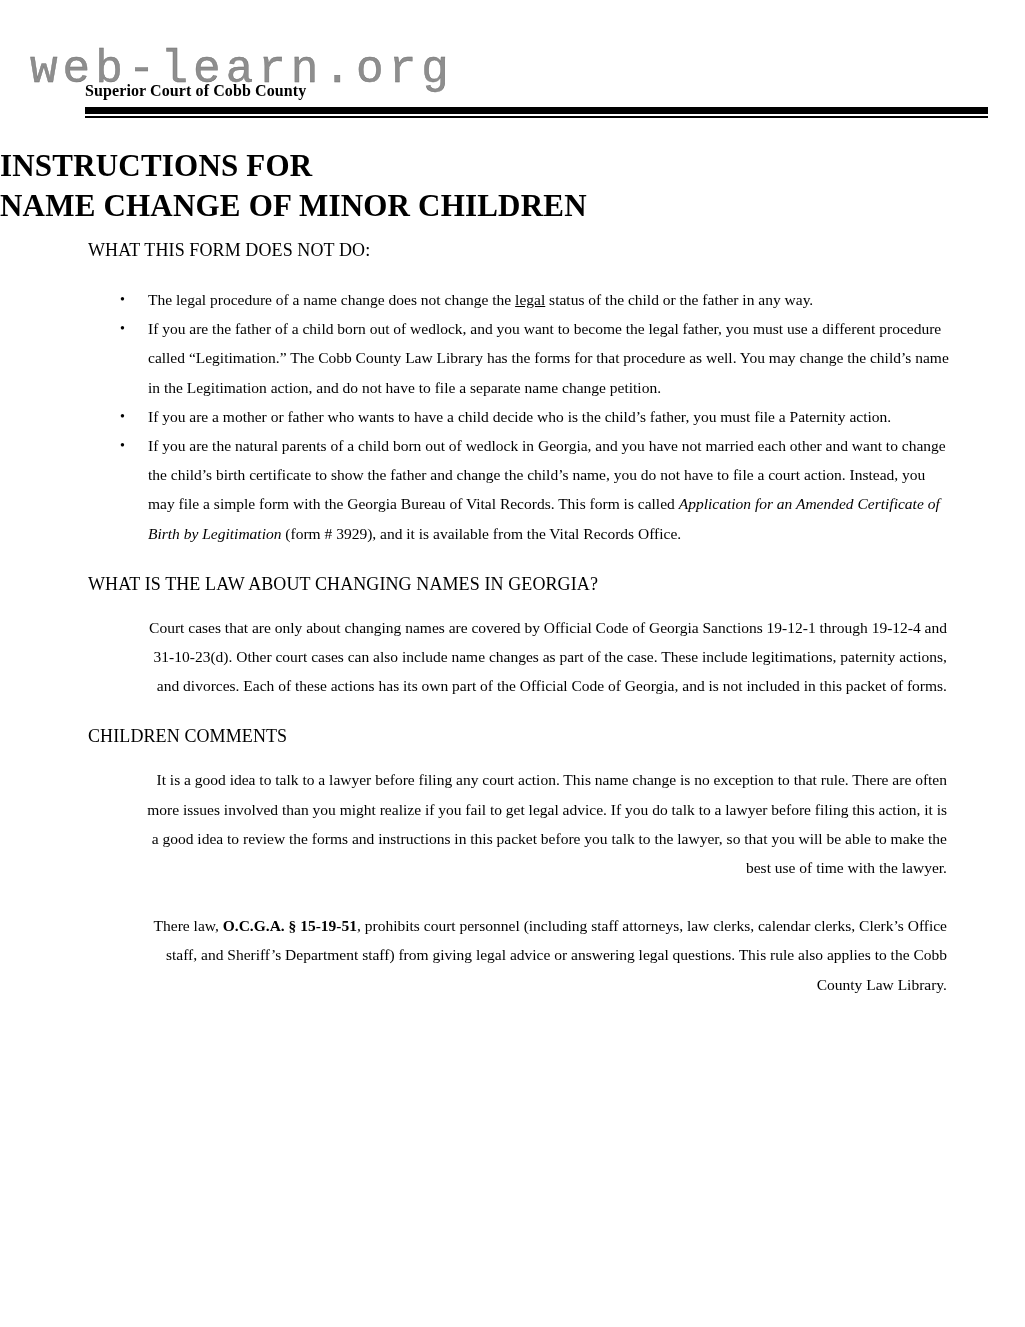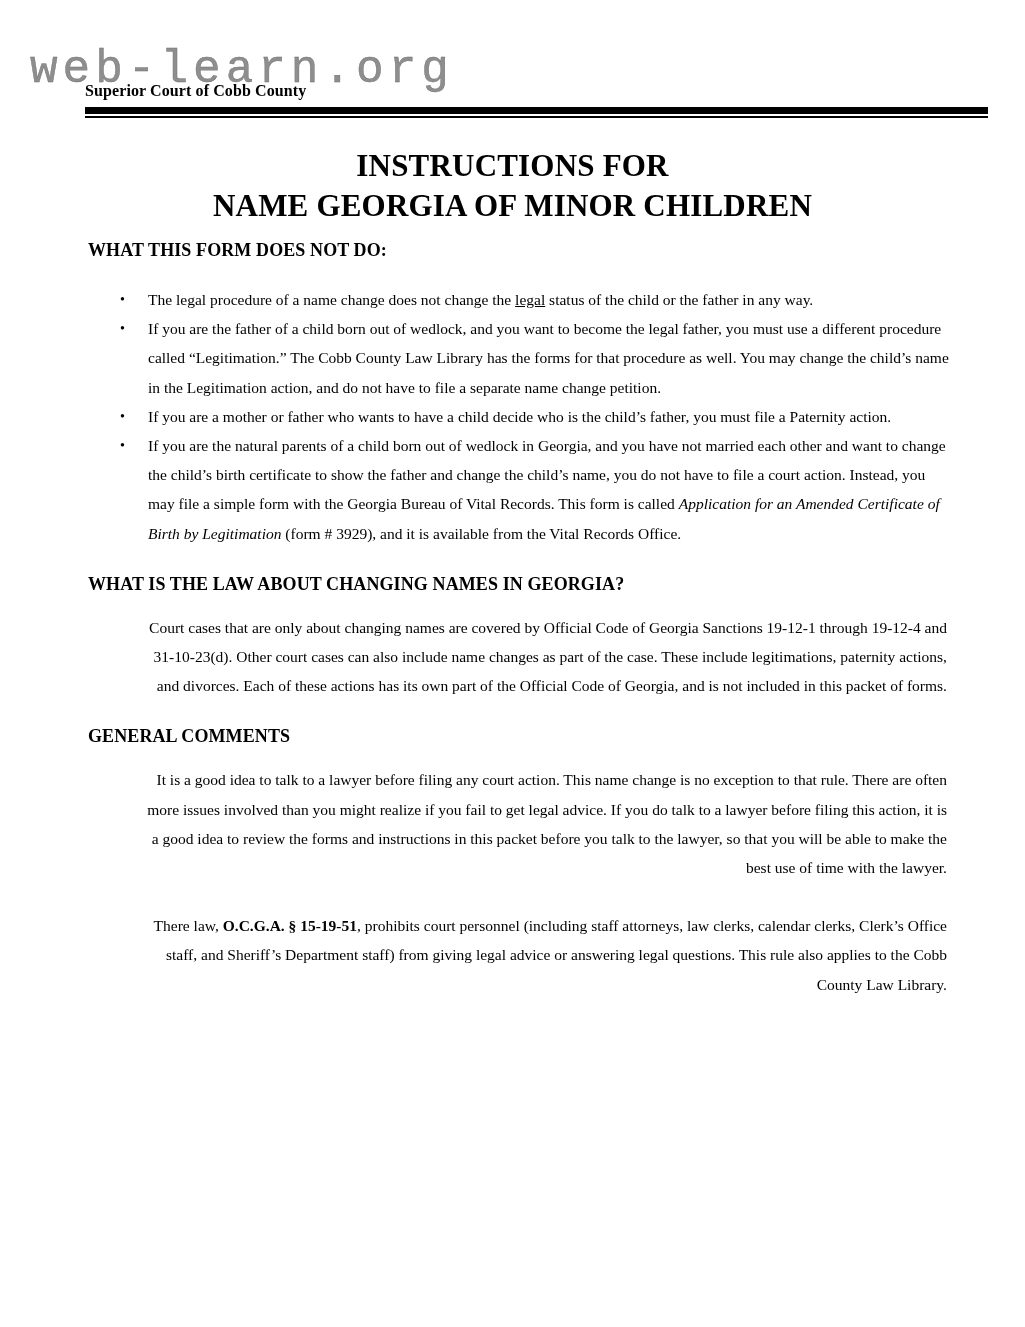--- a/index.html
+++ b/index.html
@@ -64,39 +64,39 @@
     height: 2px;
     background: #000000;
   }
 
   
   #doc-title {
     position: absolute;
     left: 0;
     top: 130px;
     width: 1025px;
-    text-align: center;
+    text-align: left;
     font-size: 31px;
     font-weight: bold;
     line-height: 40px;
     letter-spacing: 0.2px;
   }
   #doc-title .line { display: block; }
 
   
   #content {
     position: absolute;
     left: 0;
     top: 224px;
     width: 1025px;
   }
   .section { margin: 0; }
   .section-heading {
     font-size: 18px;
-    font-weight: bold;
+    font-weight: normal;
     margin: 0 0 6px 88px;
     letter-spacing: 0.1px;
   }
   .gap-18 { height: 18px; }
   .gap-26 { height: 26px; }
   .gap-12 { height: 12px; }
 
   ul.bullets {
     list-style: none;
     margin: 0;
@@ -167,21 +167,21 @@
   <div id="court-name">Superior Court of Cobb County</div>
 
   <div id="header-rule">
     <div class="bar-thick"></div>
     <div class="bar-gap"></div>
     <div class="bar-thin"></div>
   </div>
 
   <div id="doc-title">
     <span class="line">INSTRUCTIONS FOR</span>
-    <span class="line">NAME GEORGIA OF MINOR CHILDREN</span>
+    <span class="line">NAME CHANGE OF MINOR CHILDREN</span>
   </div>
 
   <div id="content">
 
     <div class="section">
       <div class="section-heading">WHAT THIS FORM DOES NOT DO:</div>
       <div class="gap-18"></div>
       <ul class="bullets">
         <li>
           <span class="dot">•</span><span>The legal procedure of a name change does not change the </span><span class="u">legal</span><span> status of the child or the father in any way.</span>
@@ -202,21 +202,21 @@
 
     <div class="section">
       <div class="section-heading">WHAT IS THE LAW ABOUT CHANGING NAMES IN GEORGIA?</div>
       <div class="gap-12"></div>
       <p class="para">Court cases that are only about changing names are covered by Official Code of Georgia Sanctions 19-12-1 through 19-12-4 and 31-10-23(d).  Other court cases can also include name changes as part of the case.  These include legitimations, paternity actions, and divorces.  Each of these actions has its own part of the Official Code of Georgia, and is not included in this packet of forms.</p>
     </div>
 
     <div class="gap-26"></div>
 
     <div class="section">
-      <div class="section-heading">GENERAL COMMENTS</div>
+      <div class="section-heading">CHILDREN COMMENTS</div>
       <div class="gap-12"></div>
       <p class="para">It is a good idea to talk to a lawyer before filing any court action.  This name change is no exception to that rule.  There are often more issues involved than you might realize if you fail to get legal advice.  If you do talk to a lawyer before filing this action, it is a good idea to review the forms and instructions in this packet before you talk to the lawyer, so that you will be able to make the best use of time with the lawyer.</p>
       <p class="para"><span>There law, </span><span class="b">O.C.G.A. § 15-19-51</span><span>, prohibits court personnel (including staff attorneys, law clerks, calendar clerks, Clerk’s Office staff, and Sheriff’s Department staff) from giving legal advice or answering legal questions.  This rule also applies to the Cobb County Law Library.</span></p>
     </div>
 
   </div>
 
   <div id="footer">
     <div id="footer-rule"></div>
     <div id="footer-cols">

